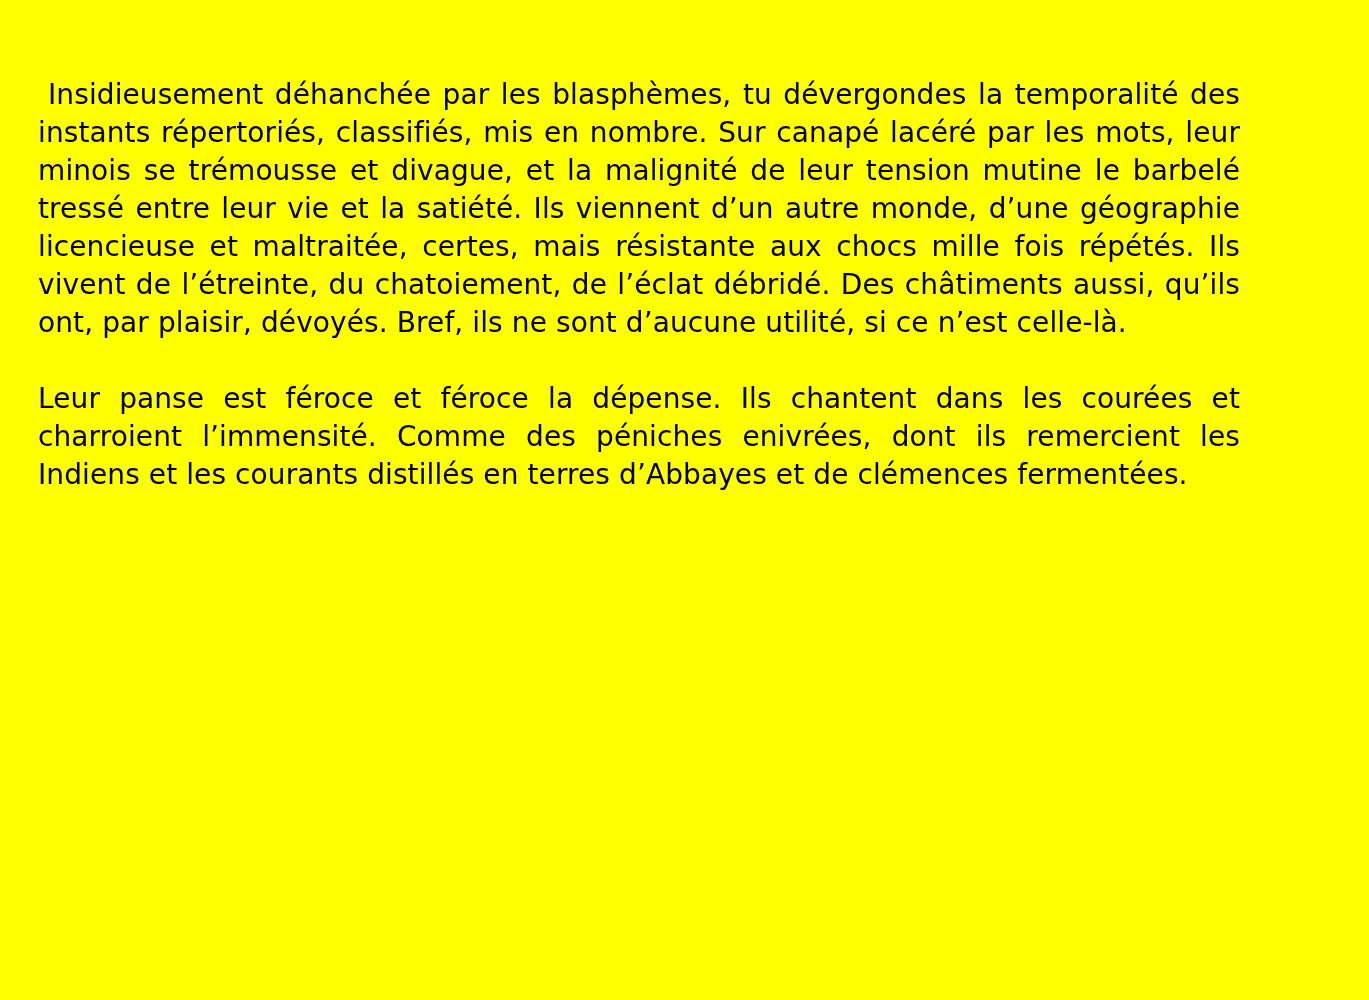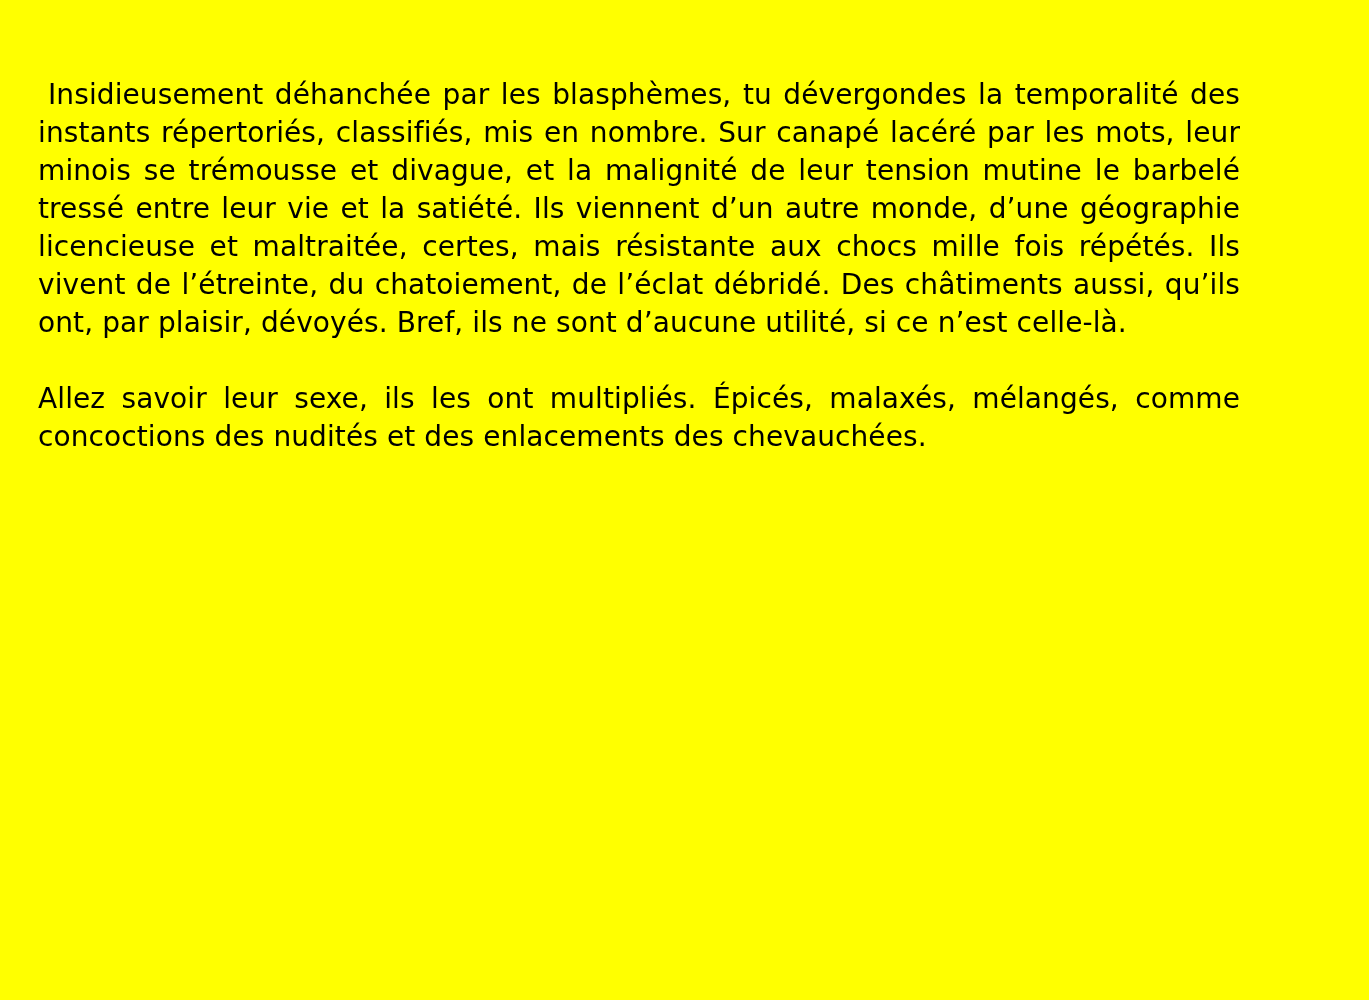--- a/index.html
+++ b/index.html
@@ -29,14 +29,14 @@
   }
   .para.first-para {
     text-indent: 10px;
   }
 </style>
 </head>
 <body style="background: rgb(255, 255, 0);">
 
 <div class="page" style="color: rgb(0, 0, 0);">
   <p class="para first-para">Insidieusement déhanchée par les blasphèmes, tu dévergondes la temporalité des instants répertoriés, classifiés, mis en nombre. Sur canapé lacéré par les mots, leur minois se trémousse et divague, et la malignité de leur tension mutine le barbelé tressé entre leur vie et la satiété. Ils viennent d’un autre monde, d’une géographie licencieuse et maltraitée, certes, mais résistante aux chocs mille fois répétés. Ils vivent de l’étreinte, du chatoiement, de l’éclat débridé. Des châtiments aussi, qu’ils ont, par plaisir, dévoyés. Bref, ils ne sont d’aucune utilité, si ce n’est celle-là.</p>
-  <p class="para">Allez savoir leur sexe, ils les ont multipliés. Épicés, malaxés, mélangés, comme concoctions des nudités et des enlacements des chevauchées.</p>
+  <p class="para">Leur panse est féroce et féroce la dépense. Ils chantent dans les courées et charroient l’immensité. Comme des péniches enivrées, dont ils remercient les Indiens et les courants distillés en terres d’Abbayes et de clémences fermentées.</p>
 </div>
 
 </body></html>

